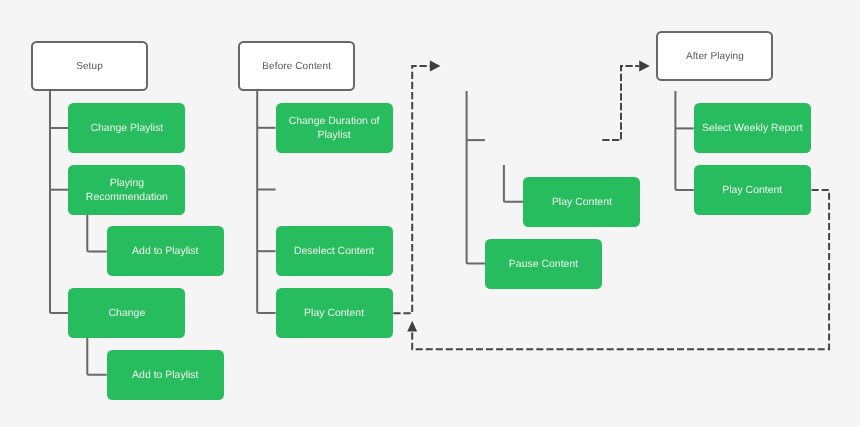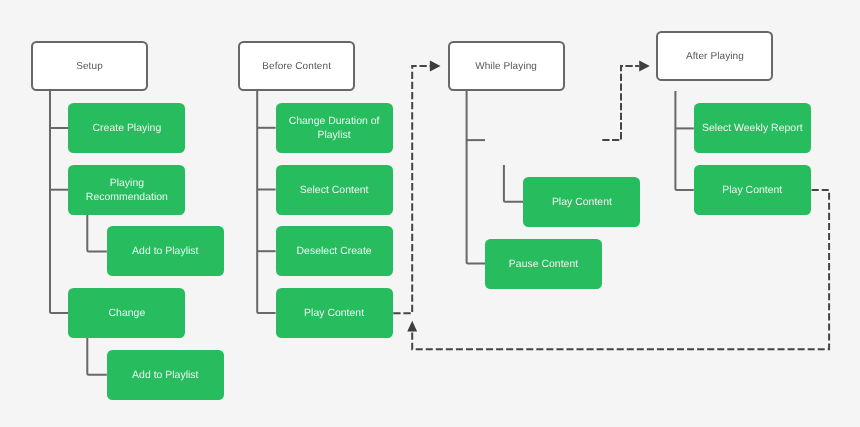--- a/index.html
+++ b/index.html
@@ -72,54 +72,48 @@
       <polygon points="440.5,66 429.9,60.6 429.9,71.4"></polygon>
       <polygon points="649.8,66 639.2,60.6 639.2,71.4"></polygon>
       <polygon points="412.2,320.8 407.25,331.4 417.15,331.4"></polygon>
     </g>
   </svg>
 
   <div class="node header-node hdr1">
     <span class="lbl">Setup</span>
     </div>
   <div class="node green-node c1a">
-    <span class="lbl">Create Playing</span>
+    <span class="lbl">Change Playlist</span>
     </div>
   <div class="node green-node c1b">
     <span class="lbl">Playing Recommendation</span>
     </div>
   <div class="node green-node c1c">
     <span class="lbl">Add to Playlist</span>
     </div>
   <div class="node green-node c1d">
     <span class="lbl">Change</span>
     </div>
   <div class="node green-node c1e">
     <span class="lbl">Add to Playlist</span>
     </div>
 
   <div class="node header-node hdr2">
     <span class="lbl">Before Content</span>
     </div>
   <div class="node green-node c2a">
     <span class="lbl">Change Duration of Playlist</span>
     </div>
-  <div class="node green-node c2b">
-    <span class="lbl">Select Content</span>
-    </div>
   <div class="node green-node c2c">
-    <span class="lbl">Deselect Create</span>
+    <span class="lbl">Deselect Content</span>
     </div>
   <div class="node green-node c2d">
     <span class="lbl">Play Content</span>
     </div>
 
-  <div class="node header-node hdr3">
-    <span class="lbl">While Playing</span>
-    </div>
   <div class="node green-node c3b">
     <span class="lbl">Play Content</span>
     </div>
   <div class="node green-node c3c">
     <span class="lbl">Pause Content</span>
     </div>
 
   <div class="node header-node hdr4">
     <span class="lbl">After Playing</span>
     </div>

